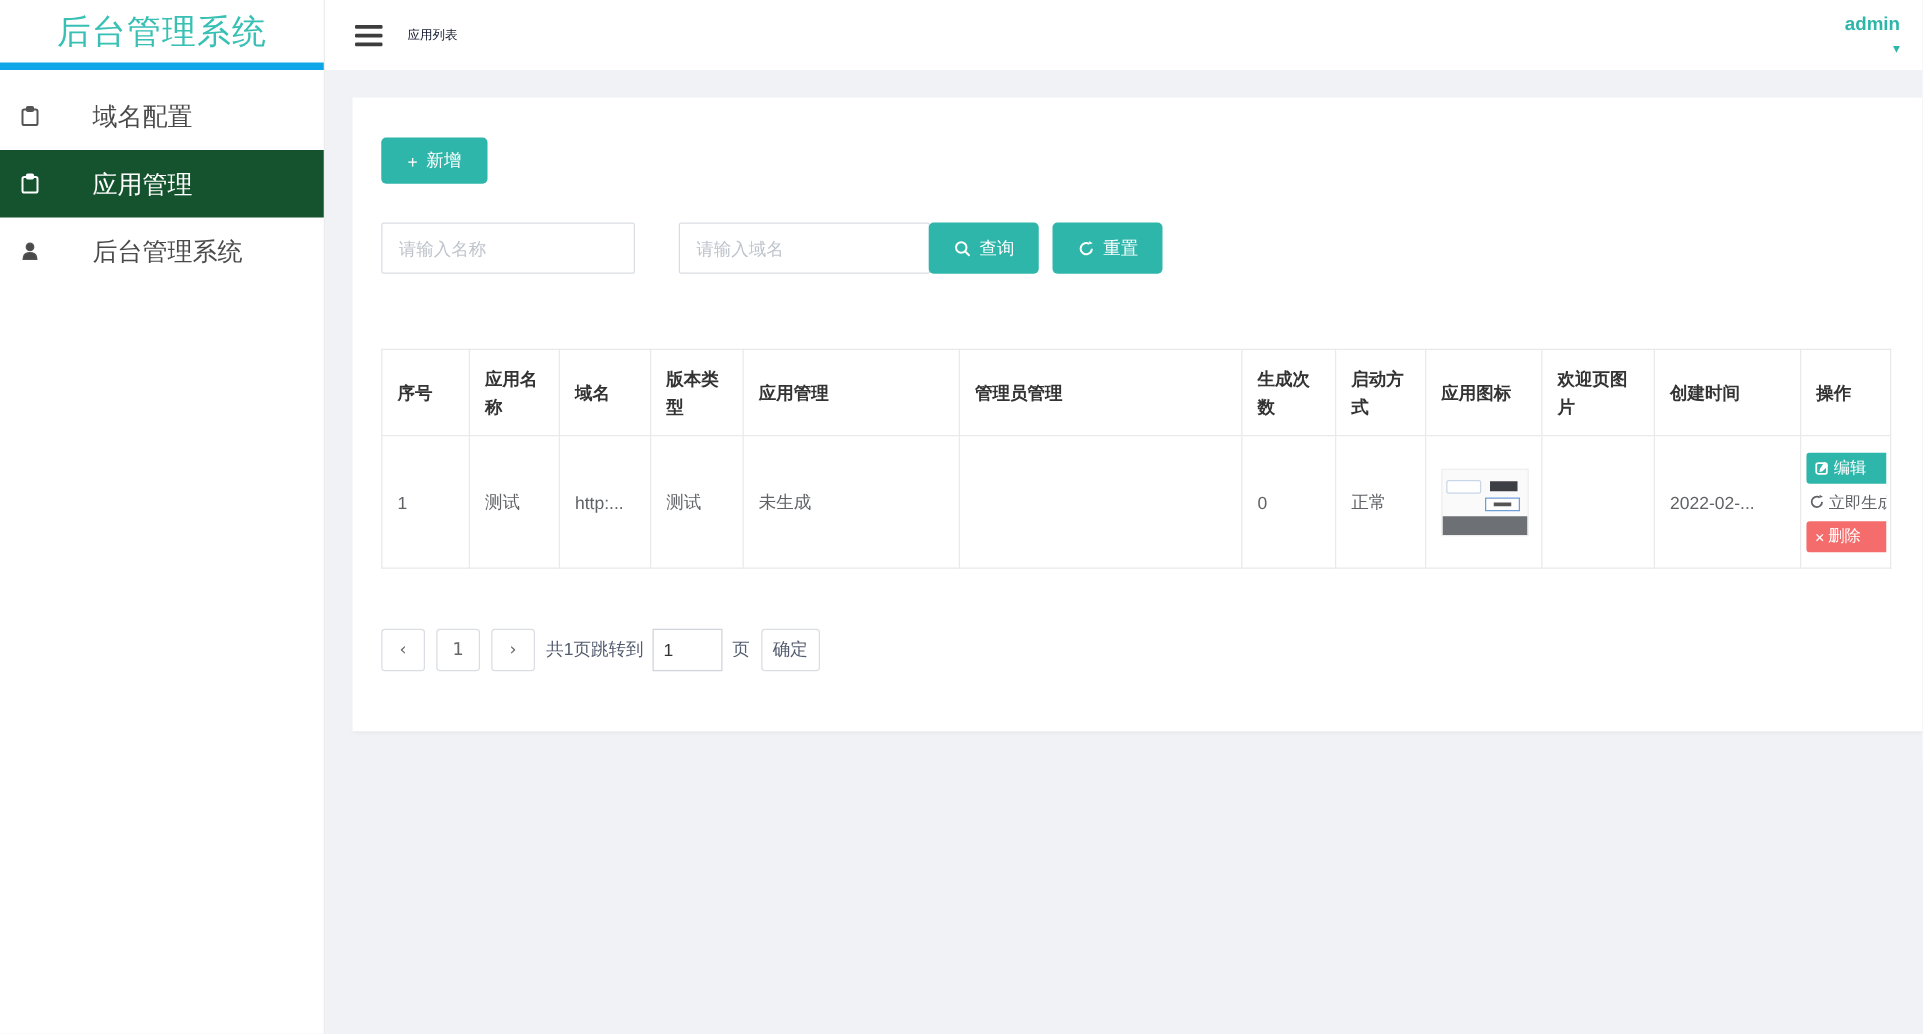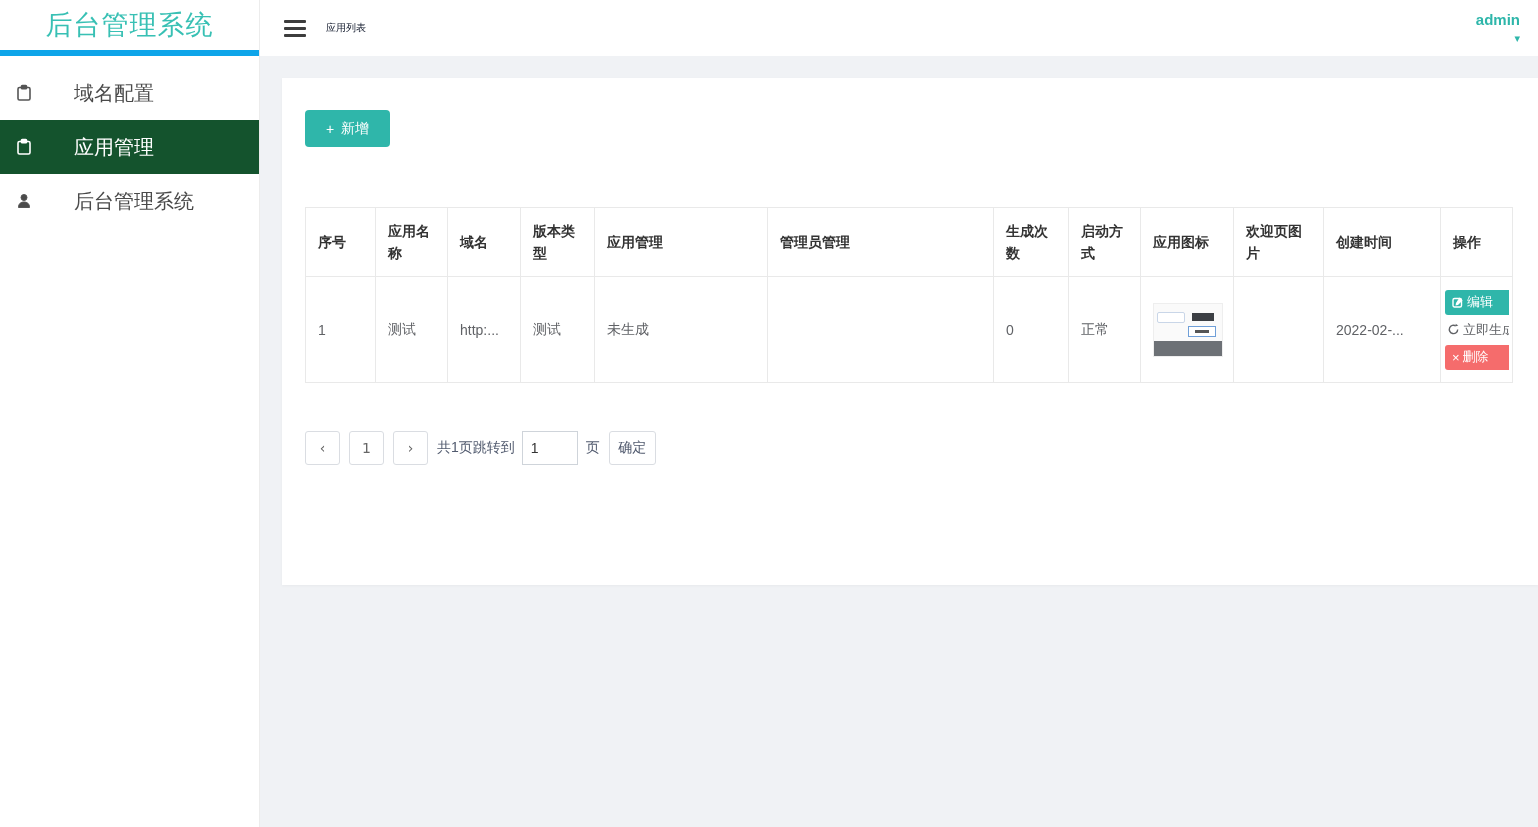--- a/index.html
+++ b/index.html
@@ -154,20 +154,42 @@
     <div class="content">
       <div class="card">
 
         
         <button class="btn btn-teal btn-add">
           <span>+</span>
           <span>新增</span>
         </button>
 
         
+        <div class="filter-row">
+          <input class="txt-input input-name" type="text" placeholder="请输入名称" style="">
+          <input class="txt-input input-domain" type="text" placeholder="请输入域名" style="">
+          <button class="btn btn-teal btn-search">
+            <span class="icon-svg">
+              <svg width="14" height="14" viewBox="0 0 14 14" fill="none" stroke="#fff" stroke-width="1.6">
+                <circle cx="6" cy="6" r="4.2"></circle>
+                  <line x1="9.2" y1="9.2" x2="12.6" y2="12.6"></line>
+              </svg>
+            </span>
+            <span>查询</span>
+          </button>
+          <button class="btn btn-teal btn-reset">
+            <span class="icon-svg">
+              <svg width="14" height="14" viewBox="0 0 14 14" fill="none" stroke="#fff" stroke-width="1.6">
+                <path d="M11.5 7 A4.5 4.5 0 1 1 9.5 3.2"></path>
+                <path d="M9.2 0.8 L9.7 3.4 L12.2 2.6" fill="#fff" stroke="none"></path>
+              </svg>
+            </span>
+            <span>重置</span>
+          </button>
+        </div>
 
         
         <div class="table-wrap">
           <table>
             <colgroup>
               <col style="width:70px">
                 <col style="width:72px">
                 <col style="width:73px">
               <col style="width:74px">
                 <col style="width:173px">

